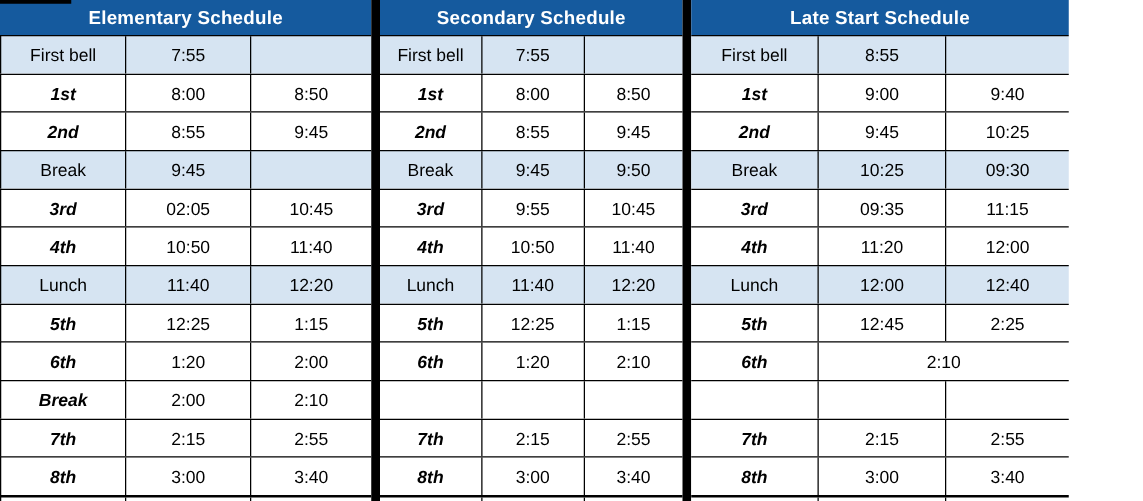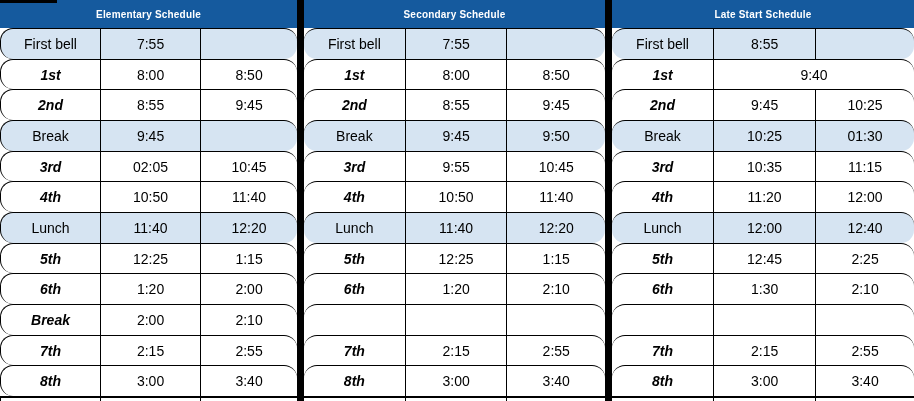--- a/index.html
+++ b/index.html
@@ -10,26 +10,26 @@
     --border:#000000;
     --text:#000000;
   }
   *{box-sizing:border-box;}
   html,body{margin:0;padding:0;}
   body{font-family:"Liberation Sans",sans-serif;background:#fff;}
   .screen{width:914px;height:401px;background:#fff;display:flex;position:relative;overflow:hidden;}
   .vbar{width:7px;background:var(--border);flex:none;}
   .table{display:flex;flex-direction:column;flex:none;}
   .t1{width:297px;}
-  .t2{width:301px;}
+  .t2{width:242px;}
   .t3{width:302px;}
   .thead{height:28px;flex:none;background:var(--header-bg);color:var(--header-text);
-         font-weight:bold;font-size:10px;display:flex;align-items:center;justify-content:center;
+         font-weight:bold;font-size:15px;display:flex;align-items:center;justify-content:center;
          letter-spacing:.2px;}
-  .row{flex:1;display:flex;border-top:1px solid var(--border);background:var(--row-bg);border-radius:13px;}
+  .row{flex:1;display:flex;border-top:1px solid var(--border);background:var(--row-bg);}
   .t1 .row,.t1 .cut{border-left:1px solid var(--border);}
   .row.highlight{background:var(--highlight-bg);}
   .cell{display:flex;align-items:center;justify-content:center;font-size:14px;color:var(--text);
         white-space:nowrap;overflow:hidden;}
   .c1,.c2{width:33.8%;border-right:1px solid var(--border);}
   .c3{flex:1;}
   .bold-label .c1{font-weight:bold;font-style:italic;}
   .cut{height:5px;flex:none;display:flex;border-top:2px solid var(--border);background:#fff;}
   .topleft-mark{position:absolute;left:0;top:0;width:57px;height:3px;background:var(--border);z-index:2;}
 </style>
@@ -182,55 +182,55 @@
 
   <div class="table t3">
     <div class="thead">Late Start Schedule</div>
     <div class="row highlight">
       <div class="cell c1">First bell</div>
       <div class="cell c2">8:55</div>
       <div class="cell c3"></div>
     </div>
     <div class="row bold-label">
       <div class="cell c1">1st</div>
+      <div class="cell c2">9:00</div>
       <div class="cell c3">9:40</div>
     </div>
     <div class="row bold-label">
       <div class="cell c1">2nd</div>
       <div class="cell c2">9:45</div>
       <div class="cell c3">10:25</div>
     </div>
     <div class="row highlight">
       <div class="cell c1">Break</div>
       <div class="cell c2">10:25</div>
-      <div class="cell c3">01:30</div>
+      <div class="cell c3">09:30</div>
     </div>
     <div class="row bold-label">
       <div class="cell c1">3rd</div>
-      <div class="cell c2">10:35</div>
+      <div class="cell c2">09:35</div>
       <div class="cell c3">11:15</div>
     </div>
     <div class="row bold-label">
       <div class="cell c1">4th</div>
       <div class="cell c2">11:20</div>
       <div class="cell c3">12:00</div>
     </div>
     <div class="row highlight">
       <div class="cell c1">Lunch</div>
       <div class="cell c2">12:00</div>
       <div class="cell c3">12:40</div>
     </div>
     <div class="row bold-label">
       <div class="cell c1">5th</div>
       <div class="cell c2">12:45</div>
       <div class="cell c3">2:25</div>
     </div>
     <div class="row bold-label">
       <div class="cell c1">6th</div>
-      <div class="cell c2">1:30</div>
       <div class="cell c3">2:10</div>
     </div>
     <div class="row">
       <div class="cell c1"></div>
       <div class="cell c2"></div>
       <div class="cell c3"></div>
     </div>
     <div class="row bold-label">
       <div class="cell c1">7th</div>
       <div class="cell c2">2:15</div>

